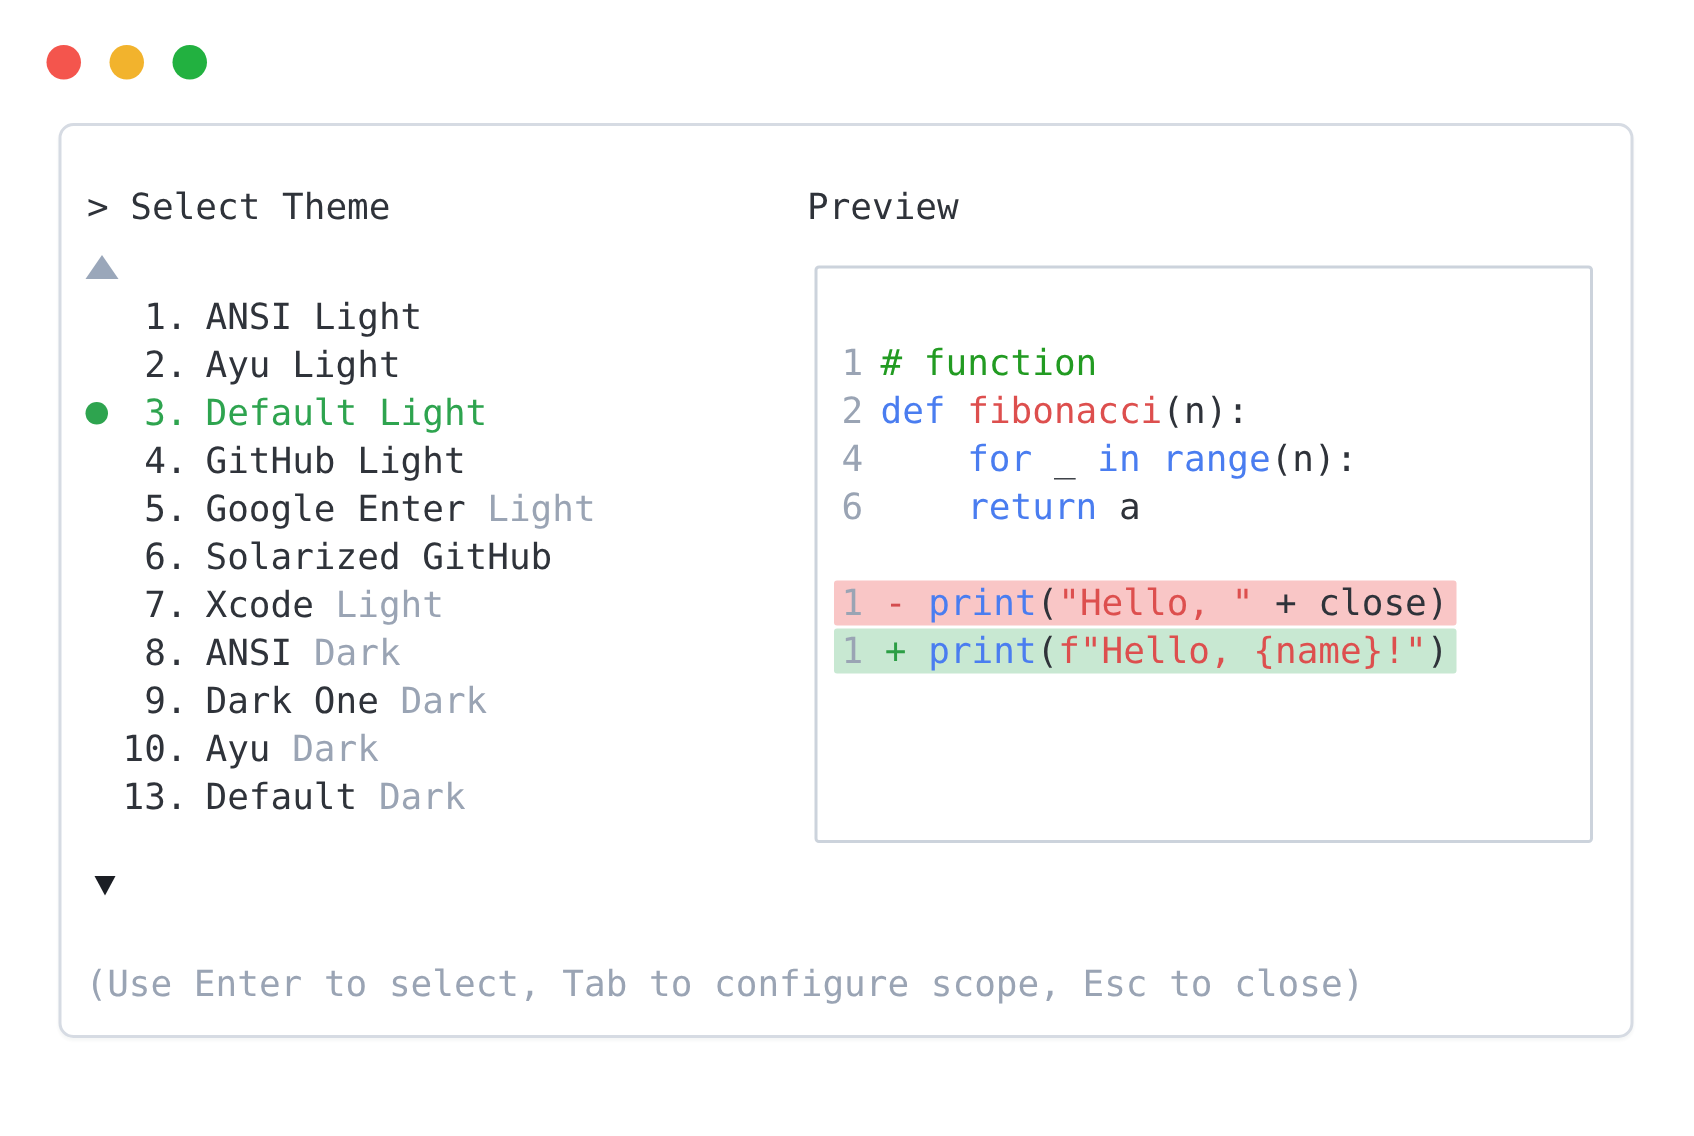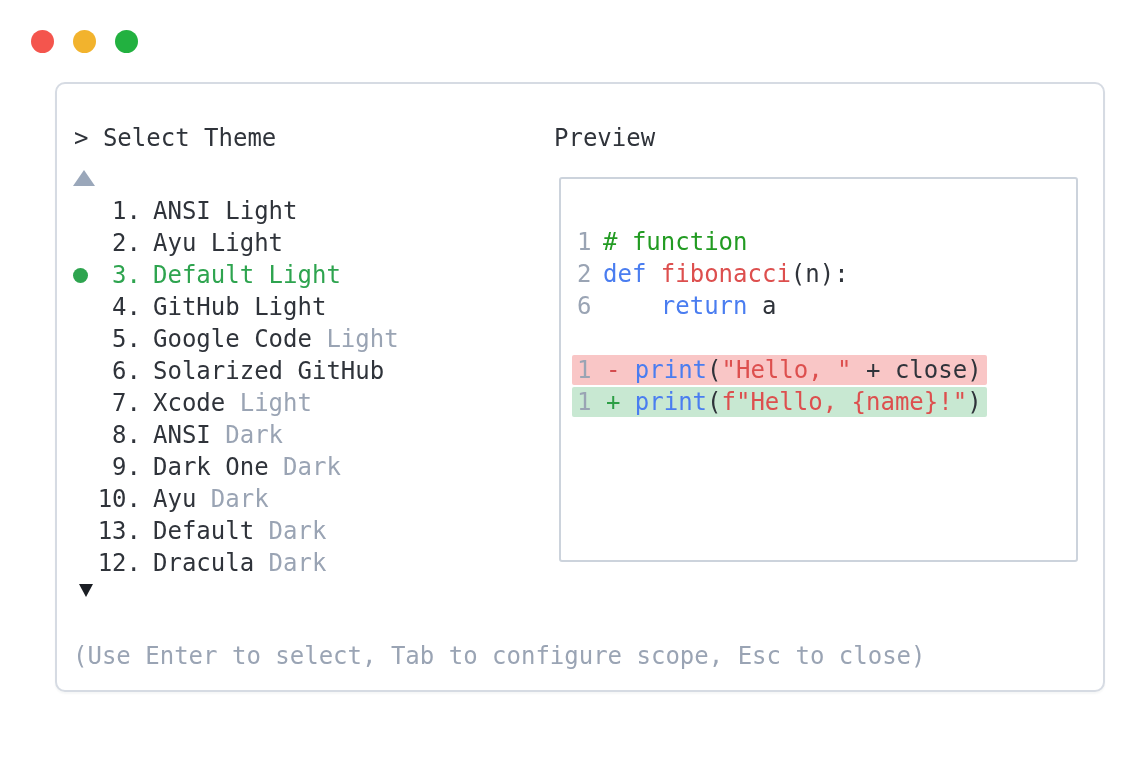--- a/index.html
+++ b/index.html
@@ -12,21 +12,21 @@
   }
   html,body{margin:0;padding:0;}
   body{
     width:1129px;height:757px;background:#ffffff;position:relative;
     font-family:"DejaVu Sans Mono","Liberation Mono",monospace;
     font-size:24px;color:var(--text);overflow:hidden;
   }
   .lights{position:absolute;left:31px;top:30px;display:flex;gap:19px;}
   .light{width:23px;height:23px;border-radius:50%;}
   .panel{
-    position:absolute;left:55px;top:82px;width:1050px;height:610px;
+    position:absolute;left:39px;top:82px;width:1050px;height:610px;
     border:2px solid var(--panel-border);border-radius:10px;background:#fff;
     box-sizing:border-box;box-shadow:0 2px 2px rgba(30,40,60,0.04);
   }
   .palette-title{position:absolute;left:17px;top:38px;height:32px;line-height:32px;white-space:pre;}
   .preview-label{position:absolute;left:497px;top:38px;height:32px;line-height:32px;}
   .scroll-up{
     position:absolute;left:16px;top:86px;width:0;height:0;
     border-left:11px solid transparent;border-right:11px solid transparent;
     border-bottom:16px solid var(--scroll-up);cursor:pointer;
   }
@@ -74,34 +74,34 @@
 <div class="panel">
   <div class="palette-title">&gt; Select Theme</div>
   <div class="preview-label">Preview</div>
 
   <div class="scroll-up"></div>
   <div class="theme-list">
       <div class="theme-row"><span class="bullet-col"></span><span class="num">1.</span><span class="name"><span>ANSI Light</span></span></div>
       <div class="theme-row"><span class="bullet-col"></span><span class="num">2.</span><span class="name"><span>Ayu Light</span></span></div>
       <div class="theme-row selected"><span class="bullet-col"><span class="dot"></span></span><span class="num">3.</span><span class="name"><span>Default Light</span></span></div>
       <div class="theme-row"><span class="bullet-col"></span><span class="num">4.</span><span class="name"><span>GitHub Light</span></span></div>
-      <div class="theme-row"><span class="bullet-col"></span><span class="num">5.</span><span class="name"><span>Google Code </span><span class="dim">Light</span></span></div>
+      <div class="theme-row"><span class="bullet-col"></span><span class="num">5.</span><span class="name"><span>Google Enter </span><span class="dim">Light</span></span></div>
       <div class="theme-row"><span class="bullet-col"></span><span class="num">6.</span><span class="name"><span>Solarized GitHub</span></span></div>
       <div class="theme-row"><span class="bullet-col"></span><span class="num">7.</span><span class="name"><span>Xcode </span><span class="dim">Light</span></span></div>
       <div class="theme-row"><span class="bullet-col"></span><span class="num">8.</span><span class="name"><span>ANSI </span><span class="dim">Dark</span></span></div>
       <div class="theme-row"><span class="bullet-col"></span><span class="num">9.</span><span class="name"><span>Dark One </span><span class="dim">Dark</span></span></div>
       <div class="theme-row"><span class="bullet-col"></span><span class="num">10.</span><span class="name"><span>Ayu </span><span class="dim">Dark</span></span></div>
       <div class="theme-row"><span class="bullet-col"></span><span class="num">13.</span><span class="name"><span>Default </span><span class="dim">Dark</span></span></div>
-      <div class="theme-row"><span class="bullet-col"></span><span class="num">12.</span><span class="name"><span>Dracula </span><span class="dim">Dark</span></span></div>
     </div>
   <div class="scroll-down"></div>
 
   <div class="preview-box">
       <div class="code-line"><span class="ln">1</span><span class="tok-comment"># function</span></div>
       <div class="code-line"><span class="ln">2</span><span class="tok-keyword">def</span><span class="tok-plain"> </span><span class="tok-function">fibonacci</span><span class="tok-plain">(n):</span></div>
+      <div class="code-line"><span class="ln">4</span><span class="tok-plain">    </span><span class="tok-keyword">for</span><span class="tok-plain"> _ </span><span class="tok-keyword">in</span><span class="tok-plain"> </span><span class="tok-keyword">range</span><span class="tok-plain">(n):</span></div>
       <div class="code-line"><span class="ln">6</span><span class="tok-plain">    </span><span class="tok-keyword">return</span><span class="tok-plain"> a</span></div>
       <div class="code-line"><span class="ln"></span></div>
       <div class="code-line"><span class="hl removed"><span class="tok-line-number">1 </span><span class="tok-diff-minus">- </span><span class="tok-keyword">print</span><span class="tok-plain">(</span><span class="tok-string">"Hello, "</span><span class="tok-plain"> + close)</span></span></div>
       <div class="code-line"><span class="hl added"><span class="tok-line-number">1 </span><span class="tok-diff-plus">+ </span><span class="tok-keyword">print</span><span class="tok-plain">(</span><span class="tok-string">f"Hello, {name}!"</span><span class="tok-plain">)</span></span></div>
     </div>
 
   <div class="hint">(Use Enter to select, Tab to configure scope, Esc to close)</div>
 </div>
 
 </body></html>

